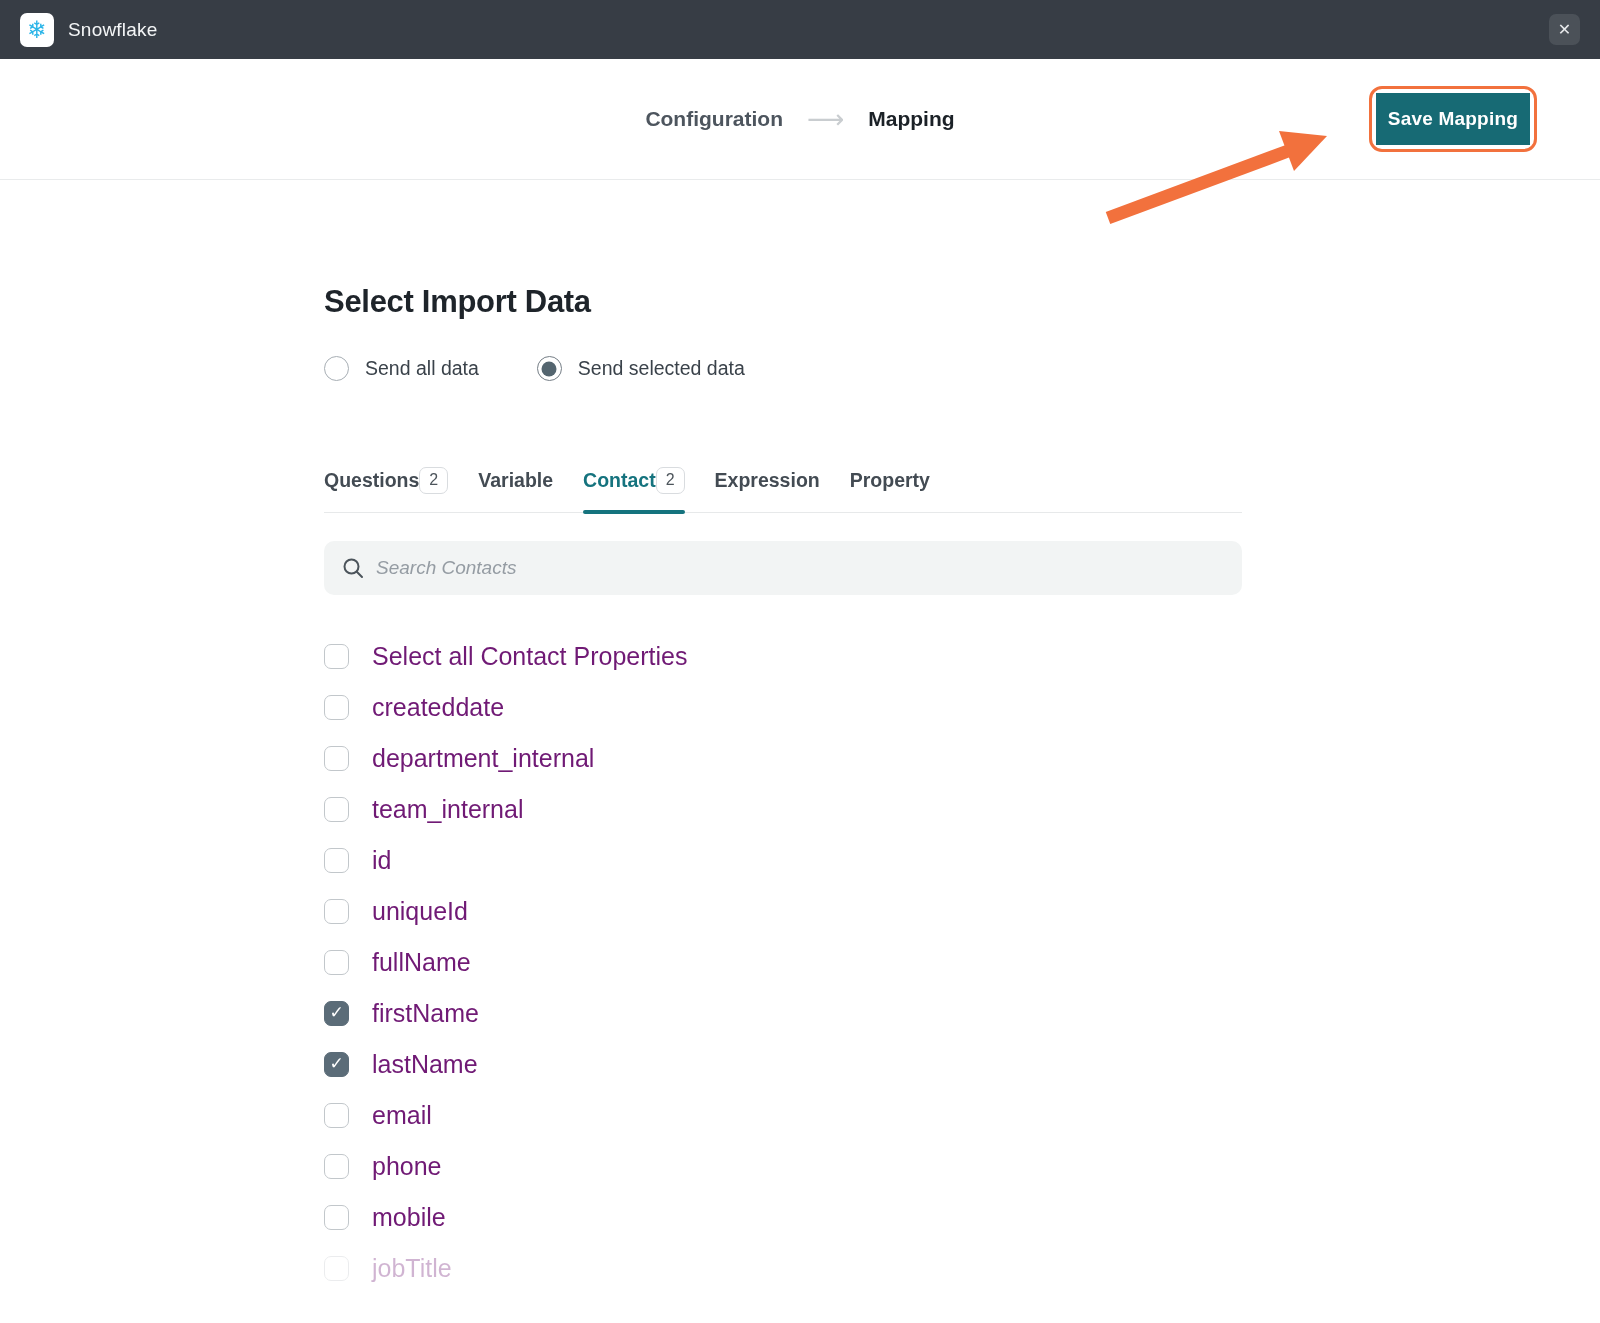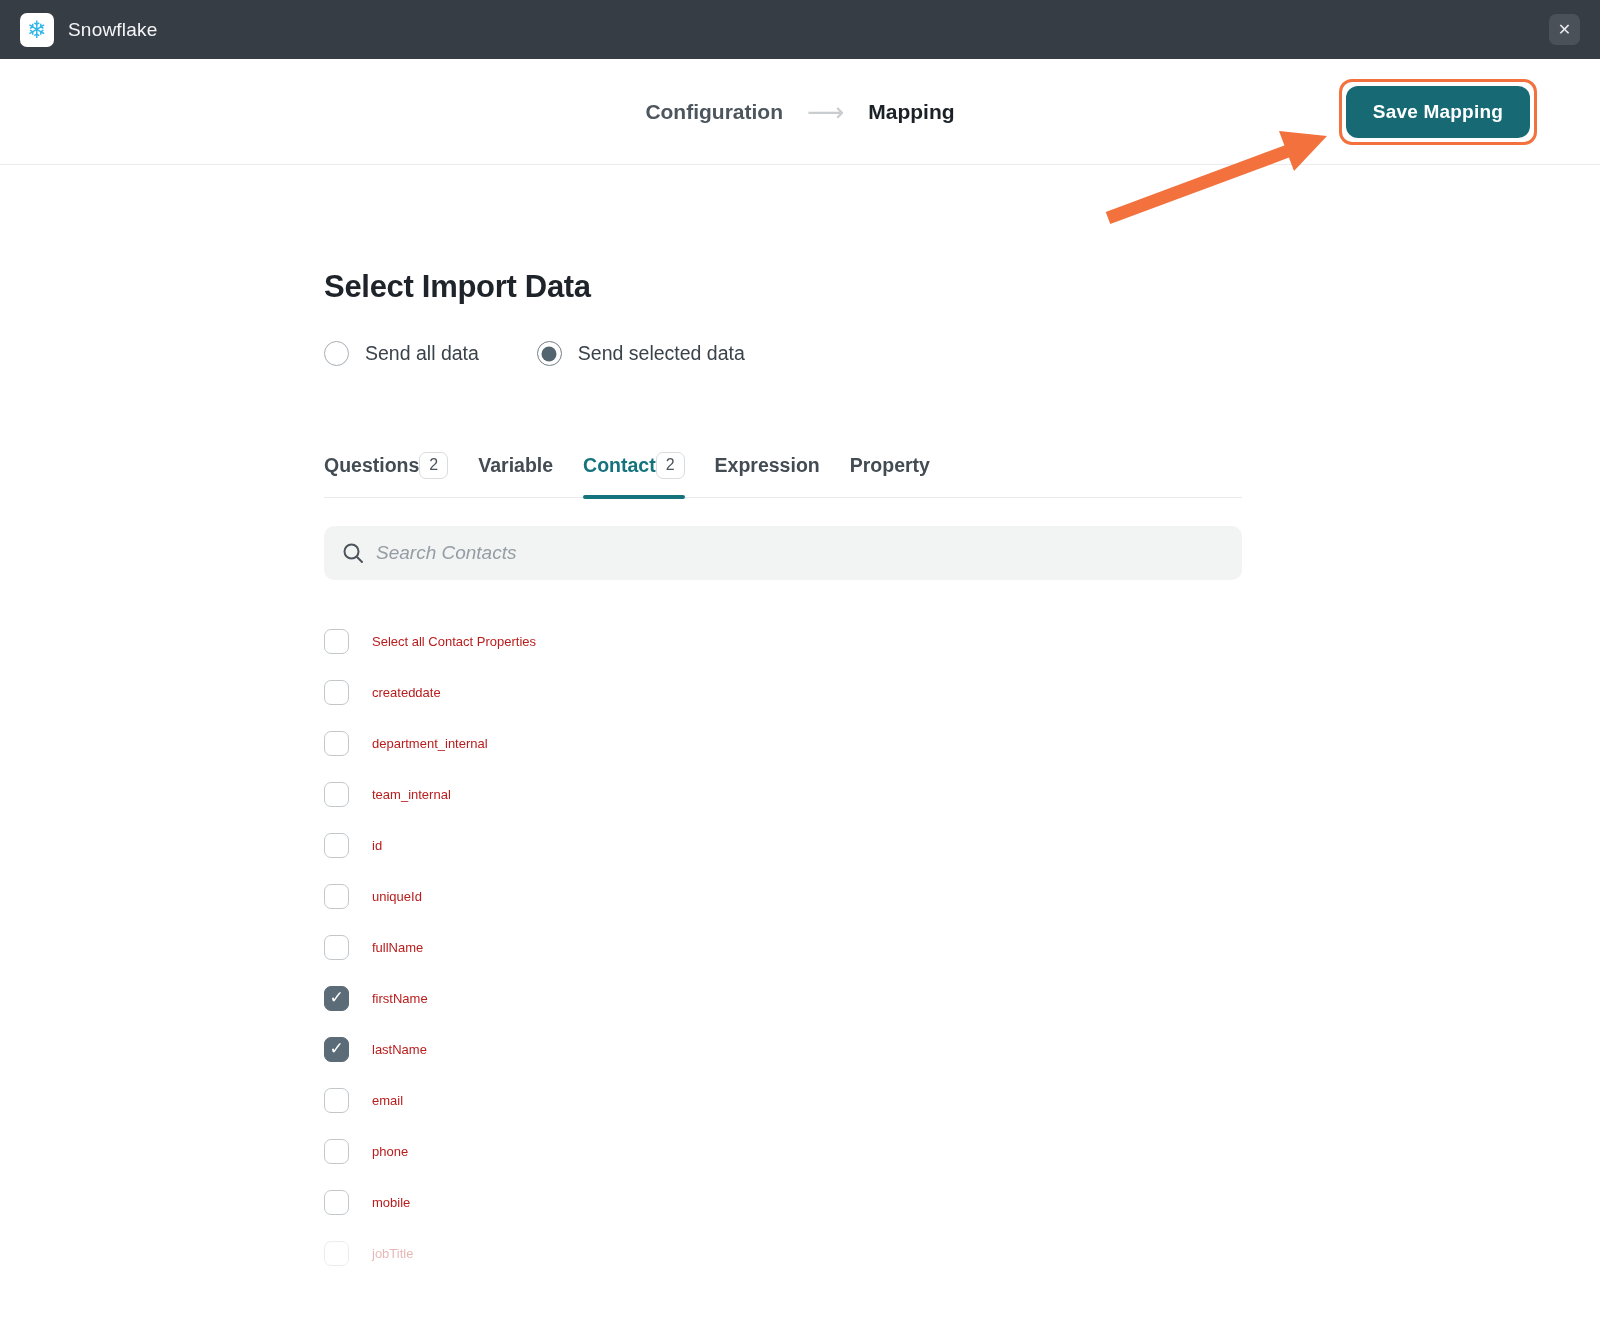--- a/index.html
+++ b/index.html
@@ -44,21 +44,21 @@
     border-radius: 7px;
     display: flex; align-items: center; justify-content: center;
     color: #e8eaec;
     font-size: 16px;
     cursor: pointer;
     user-select: none;
   }
 
   
   .subheader {
-    height: 106px;
+    height: 121px;
     background: #ffffff;
     border-bottom: 1px solid #e9ebec;
     position: relative;
     display: flex;
     align-items: center;
     justify-content: center;
   }
   .stepper { display: flex; align-items: center; }
   .step-label { font-size: 21px; font-weight: 700; }
   .step-done { color: #4d555e; }
@@ -79,22 +79,22 @@
     border-radius: 13px;
     padding: 4px;
     background: #ffffff;
   }
   .save-btn {
     background: #176a74;
     color: #ffffff;
     font-size: 19px;
     font-weight: 700;
     border: none;
-    border-radius: 12px;
-    padding: 15px 27px;
+    border-radius: 0;
+    padding: 15px 12px;
     cursor: pointer;
     font-family: inherit;
     letter-spacing: 0.2px;
   }
 
   
   .anno-arrow {
     position: absolute;
     left: 1090px;
     top: 122px;
@@ -229,21 +229,21 @@
   }
   .prop-row.checked .checkbox::after {
     content: "✓";
     position: absolute;
     left: 50%; top: 50%;
     transform: translate(-50%, -52%);
     color: #ffffff;
     font-size: 17px;
     font-weight: 700;
   }
-  .prop-label { font-size: 13px; color: #b91c1c; }
+  .prop-label { font-size: 25px; color: #701a75; }
 </style>
 </head>
 <body>
 
 <div class="topbar">
   <div class="logo-box">
     <span class="snowflake-glyph">❄</span>
   </div>
   <span class="app-title">Snowflake</span>
   <div class="close-btn">

